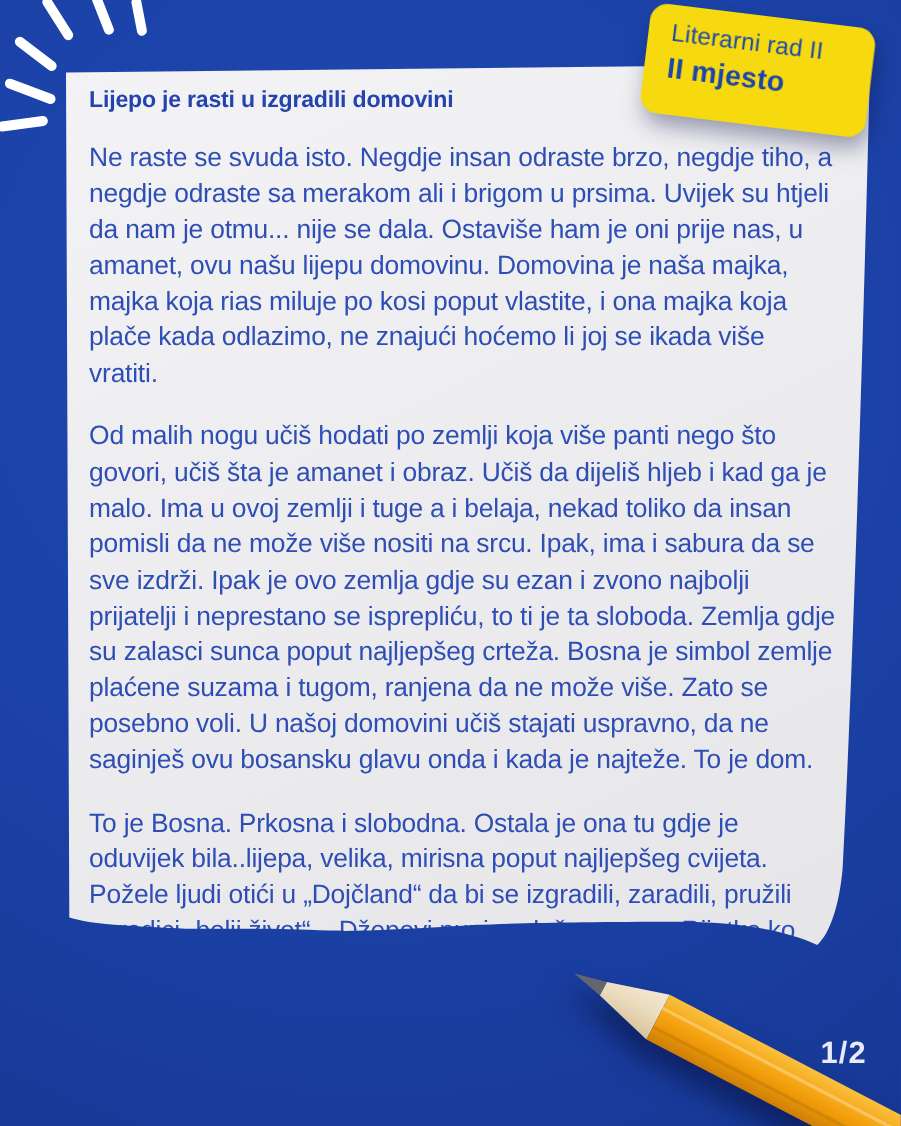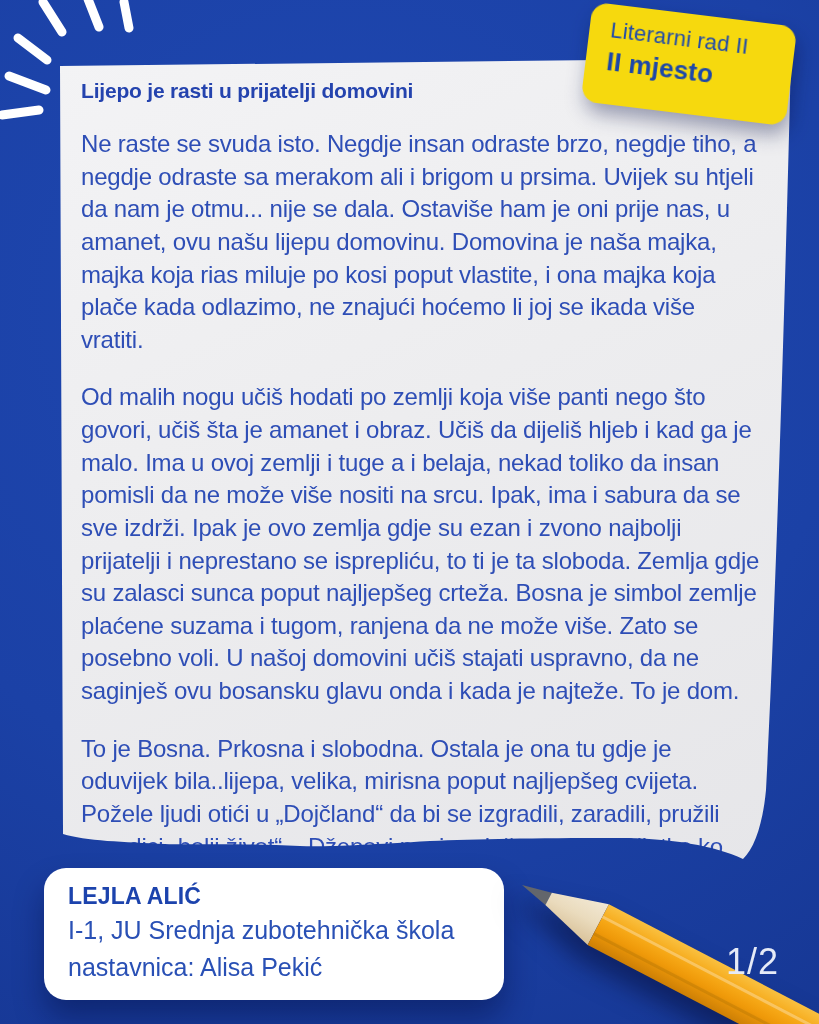--- a/index.html
+++ b/index.html
@@ -50,57 +50,52 @@
   }
   .author-name{font-size:23px;font-weight:800;color:#1c43ad;letter-spacing:0.2px;}
   .author-line{font-size:25px;font-weight:400;color:#2950b5;line-height:1.3;margin-top:4px;}
 
   
   .pencil{position:absolute;left:460px;top:840px;width:359px;height:184px;
     filter:drop-shadow(-10px 14px 12px rgba(3,10,50,0.50));}
 
   
   .page-indicator{
-    position:absolute;left:726px;top:941px;
-    font-size:36px;font-weight:400;color:#e6ebf7;letter-spacing:1px;
+    position:absolute;left:746px;top:941px;
+    font-size:28px;font-weight:700;color:#e6ebf7;letter-spacing:1px;
   }
 </style>
 </head>
 <body>
 
 <div class="stage">
 
   <svg class="burst" viewBox="0 0 175 150" aria-hidden="true">
     <g stroke="#ffffff" stroke-width="9" stroke-linecap="round" fill="none">
       <line x1="45" y1="6" x2="64" y2="36"></line>
       <line x1="90" y1="3" x2="101" y2="31"></line>
       <line x1="126" y1="6" x2="131" y2="32"></line>
       <line x1="20" y1="42" x2="49" y2="64"></line>
       <line x1="11" y1="80" x2="48" y2="94"></line>
       <line x1="4" y1="119" x2="41" y2="114"></line>
     </g>
   </svg>
 
   <div class="paper">
-    <h1 class="essay-title">Lijepo je rasti u prijatelji domovini</h1>
+    <h1 class="essay-title">Lijepo je rasti u izgradili domovini</h1>
     <p class="essay-par">Ne raste se svuda isto. Negdje insan odraste brzo, negdje tiho, a negdje odraste sa merakom ali i brigom u prsima. Uvijek su htjeli da nam je otmu... nije se dala. Ostaviše ham je oni prije nas, u amanet, ovu našu lijepu domovinu. Domovina je naša majka, majka koja rias miluje po kosi poput vlastite, i ona majka koja plače kada odlazimo, ne znajući hoćemo li joj se ikada više vratiti.</p>
     <p class="essay-par">Od malih nogu učiš hodati po zemlji koja više panti nego što govori, učiš šta je amanet i obraz. Učiš da dijeliš hljeb i kad ga je malo. Ima u ovoj zemlji i tuge a i belaja, nekad toliko da insan pomisli da ne može više nositi na srcu. Ipak, ima i sabura da se sve izdrži. Ipak je ovo zemlja gdje su ezan i zvono najbolji prijatelji i neprestano se isprepliću, to ti je ta sloboda. Zemlja gdje su zalasci sunca poput najljepšeg crteža. Bosna je simbol zemlje plaćene suzama i tugom, ranjena da ne može više. Zato se posebno voli. U našoj domovini učiš stajati uspravno, da ne saginješ ovu bosansku glavu onda i kada je najteže. To je dom.</p>
     <p class="essay-par">To je Bosna. Prkosna i slobodna. Ostala je ona tu gdje je oduvijek bila..lijepa, velika, mirisna poput najljepšeg cvijeta. Požele ljudi otići u „Dojčland“ da bi se izgradili, zaradili, pružili porodici „bolji život“... Džepovi puni, a duše prazne. Rijetko ko zna da je taj bolji život upravo ovdje gdje smo prvi put zaplakali. Lijep život, najljepši. Kako ćeš ostaviti učiteljicu koja te je naučila da je tvoj dom baš ovdje.</p>
   </div>
 
   <div class="badge">
     <div class="badge-line1">Literarni rad II</div>
     <div class="badge-line2">II mjesto</div>
   </div>
 
-  <div class="author-card">
-    <div class="author-name">LEJLA ALIĆ</div>
-    <div class="author-line">I-1, JU Srednja zubotehnička škola</div>
-    <div class="author-line">nastavnica: Alisa Pekić</div>
-  </div>
 
   <svg class="pencil" viewBox="0 0 359 184" aria-hidden="true">
     <defs>
       <linearGradient id="pbody" x1="0" y1="-23" x2="0" y2="23" gradientUnits="userSpaceOnUse">
         <stop offset="0" stop-color="#f9c040"></stop>
         <stop offset="0.38" stop-color="#f6a715"></stop>
         <stop offset="0.62" stop-color="#ef9909"></stop>
         <stop offset="1" stop-color="#cd7f05"></stop>
       </linearGradient>
       <linearGradient id="pwood" x1="0" y1="-23" x2="0" y2="23" gradientUnits="userSpaceOnUse">

